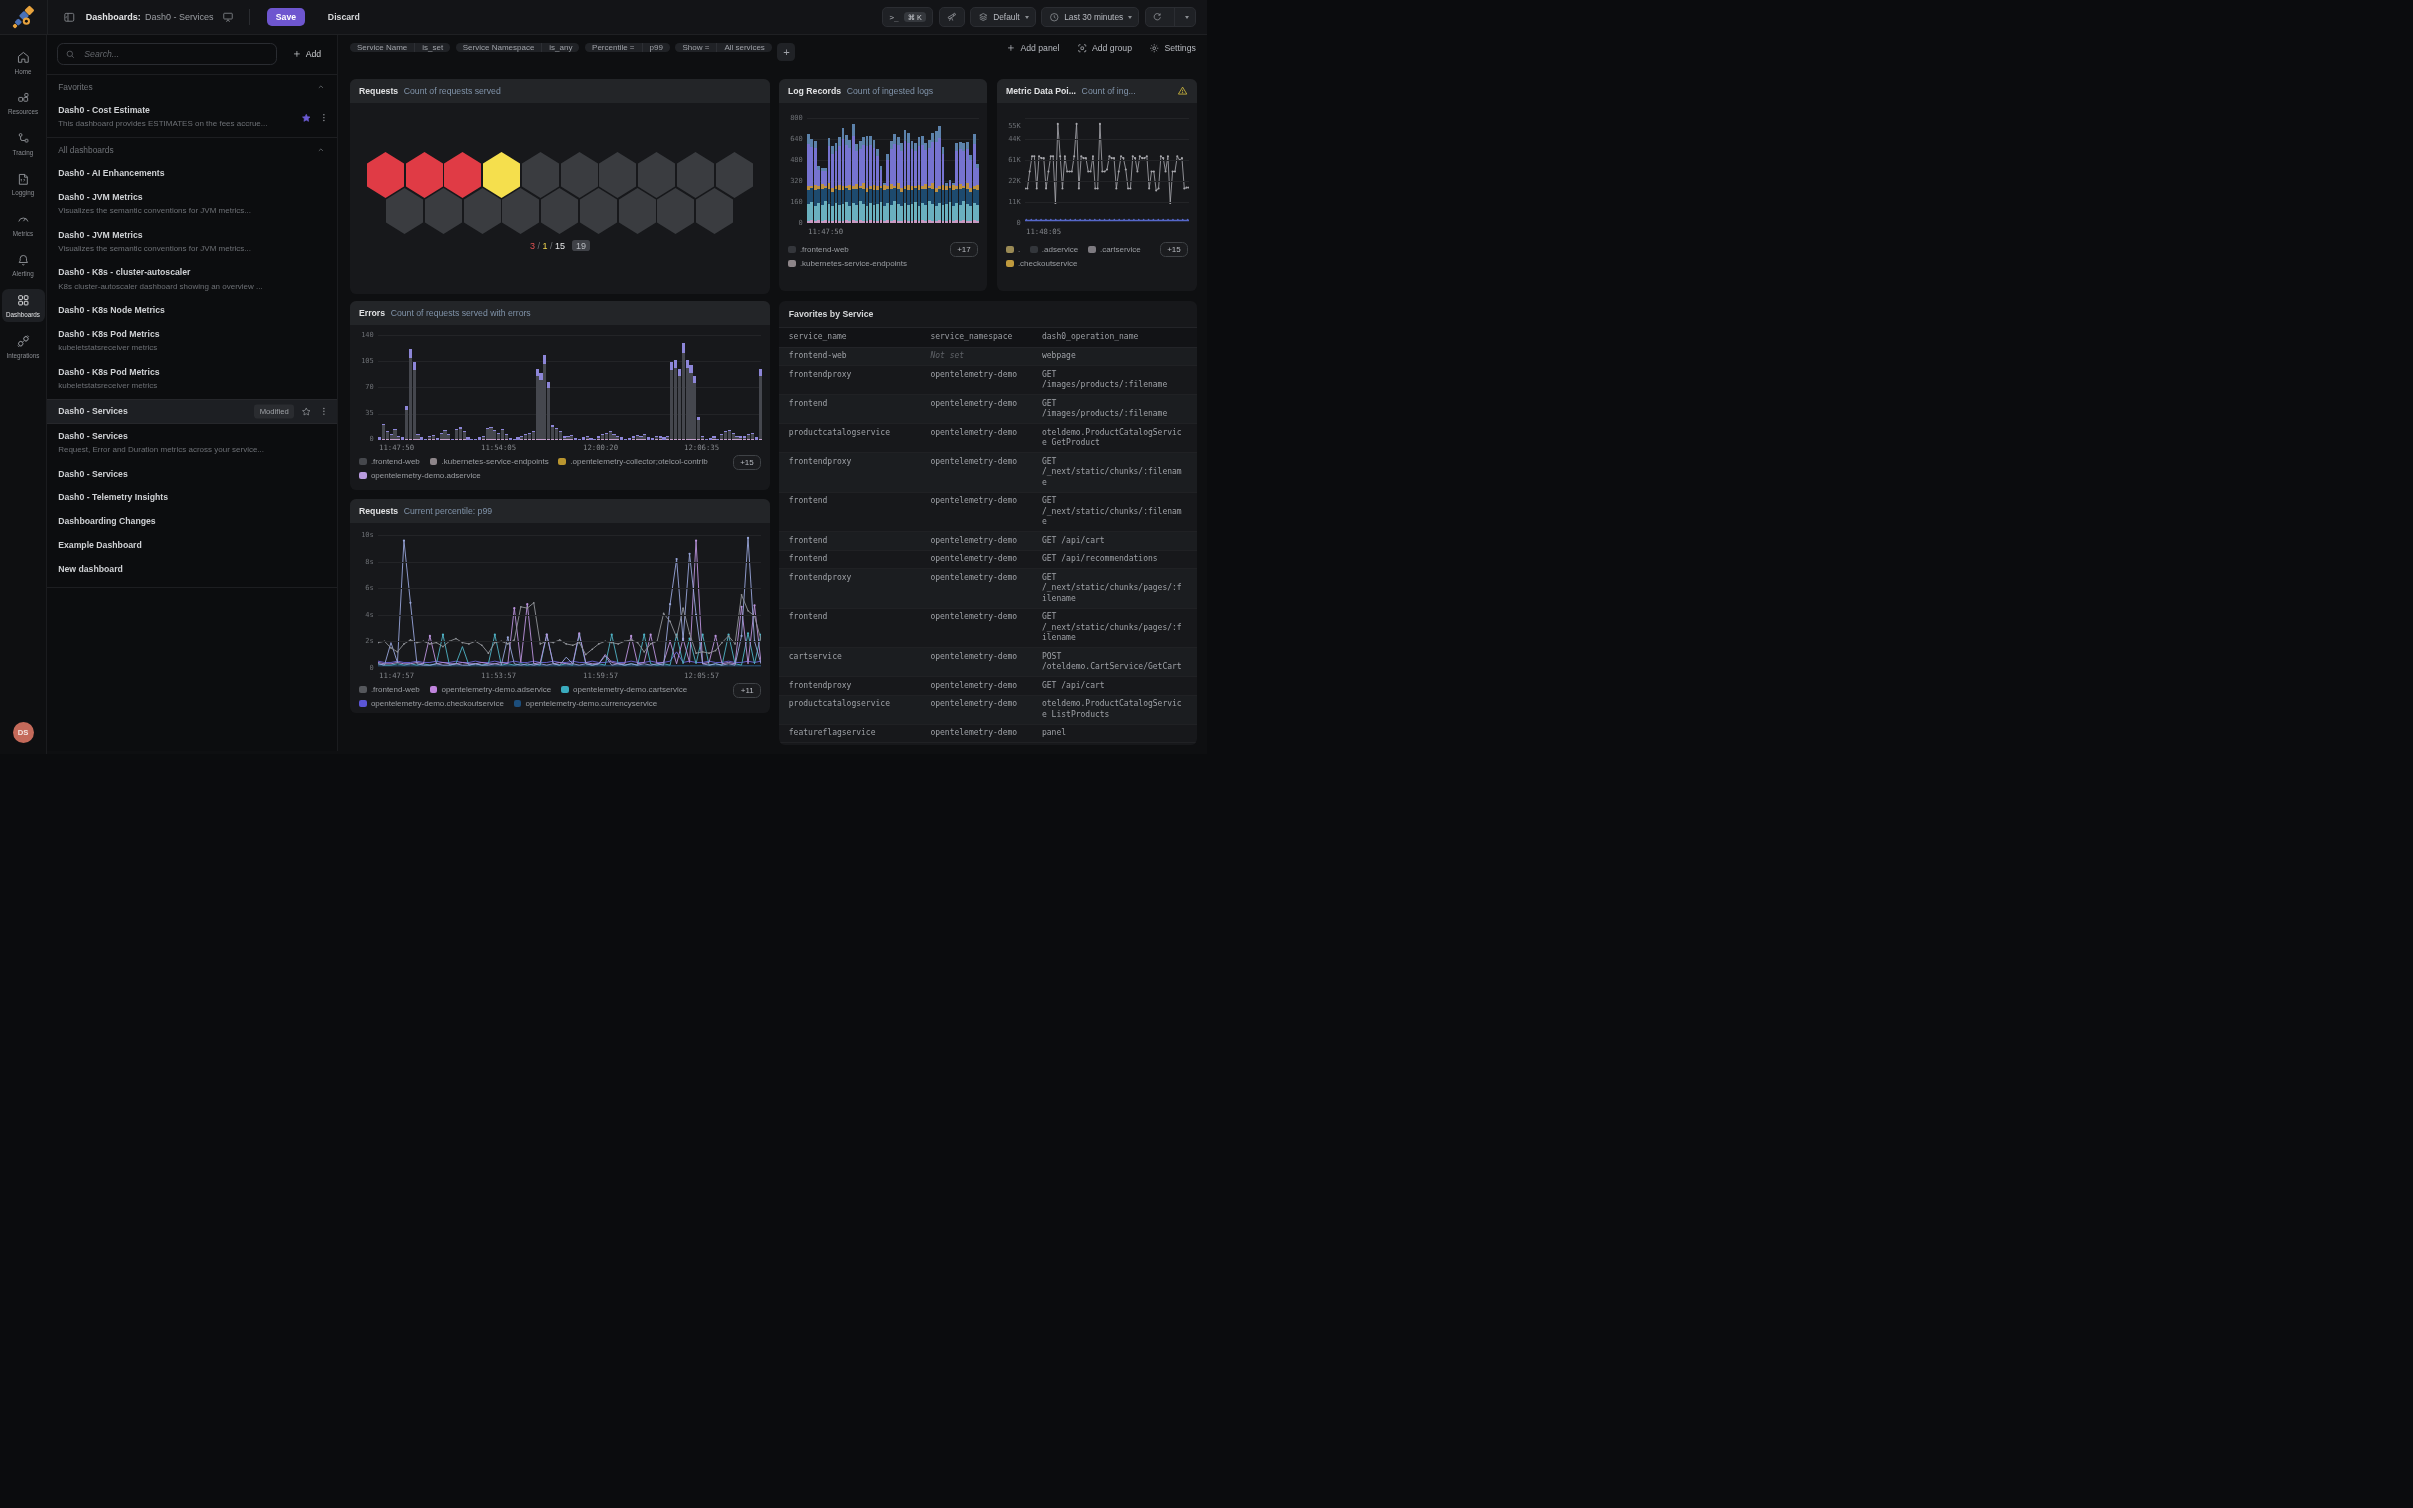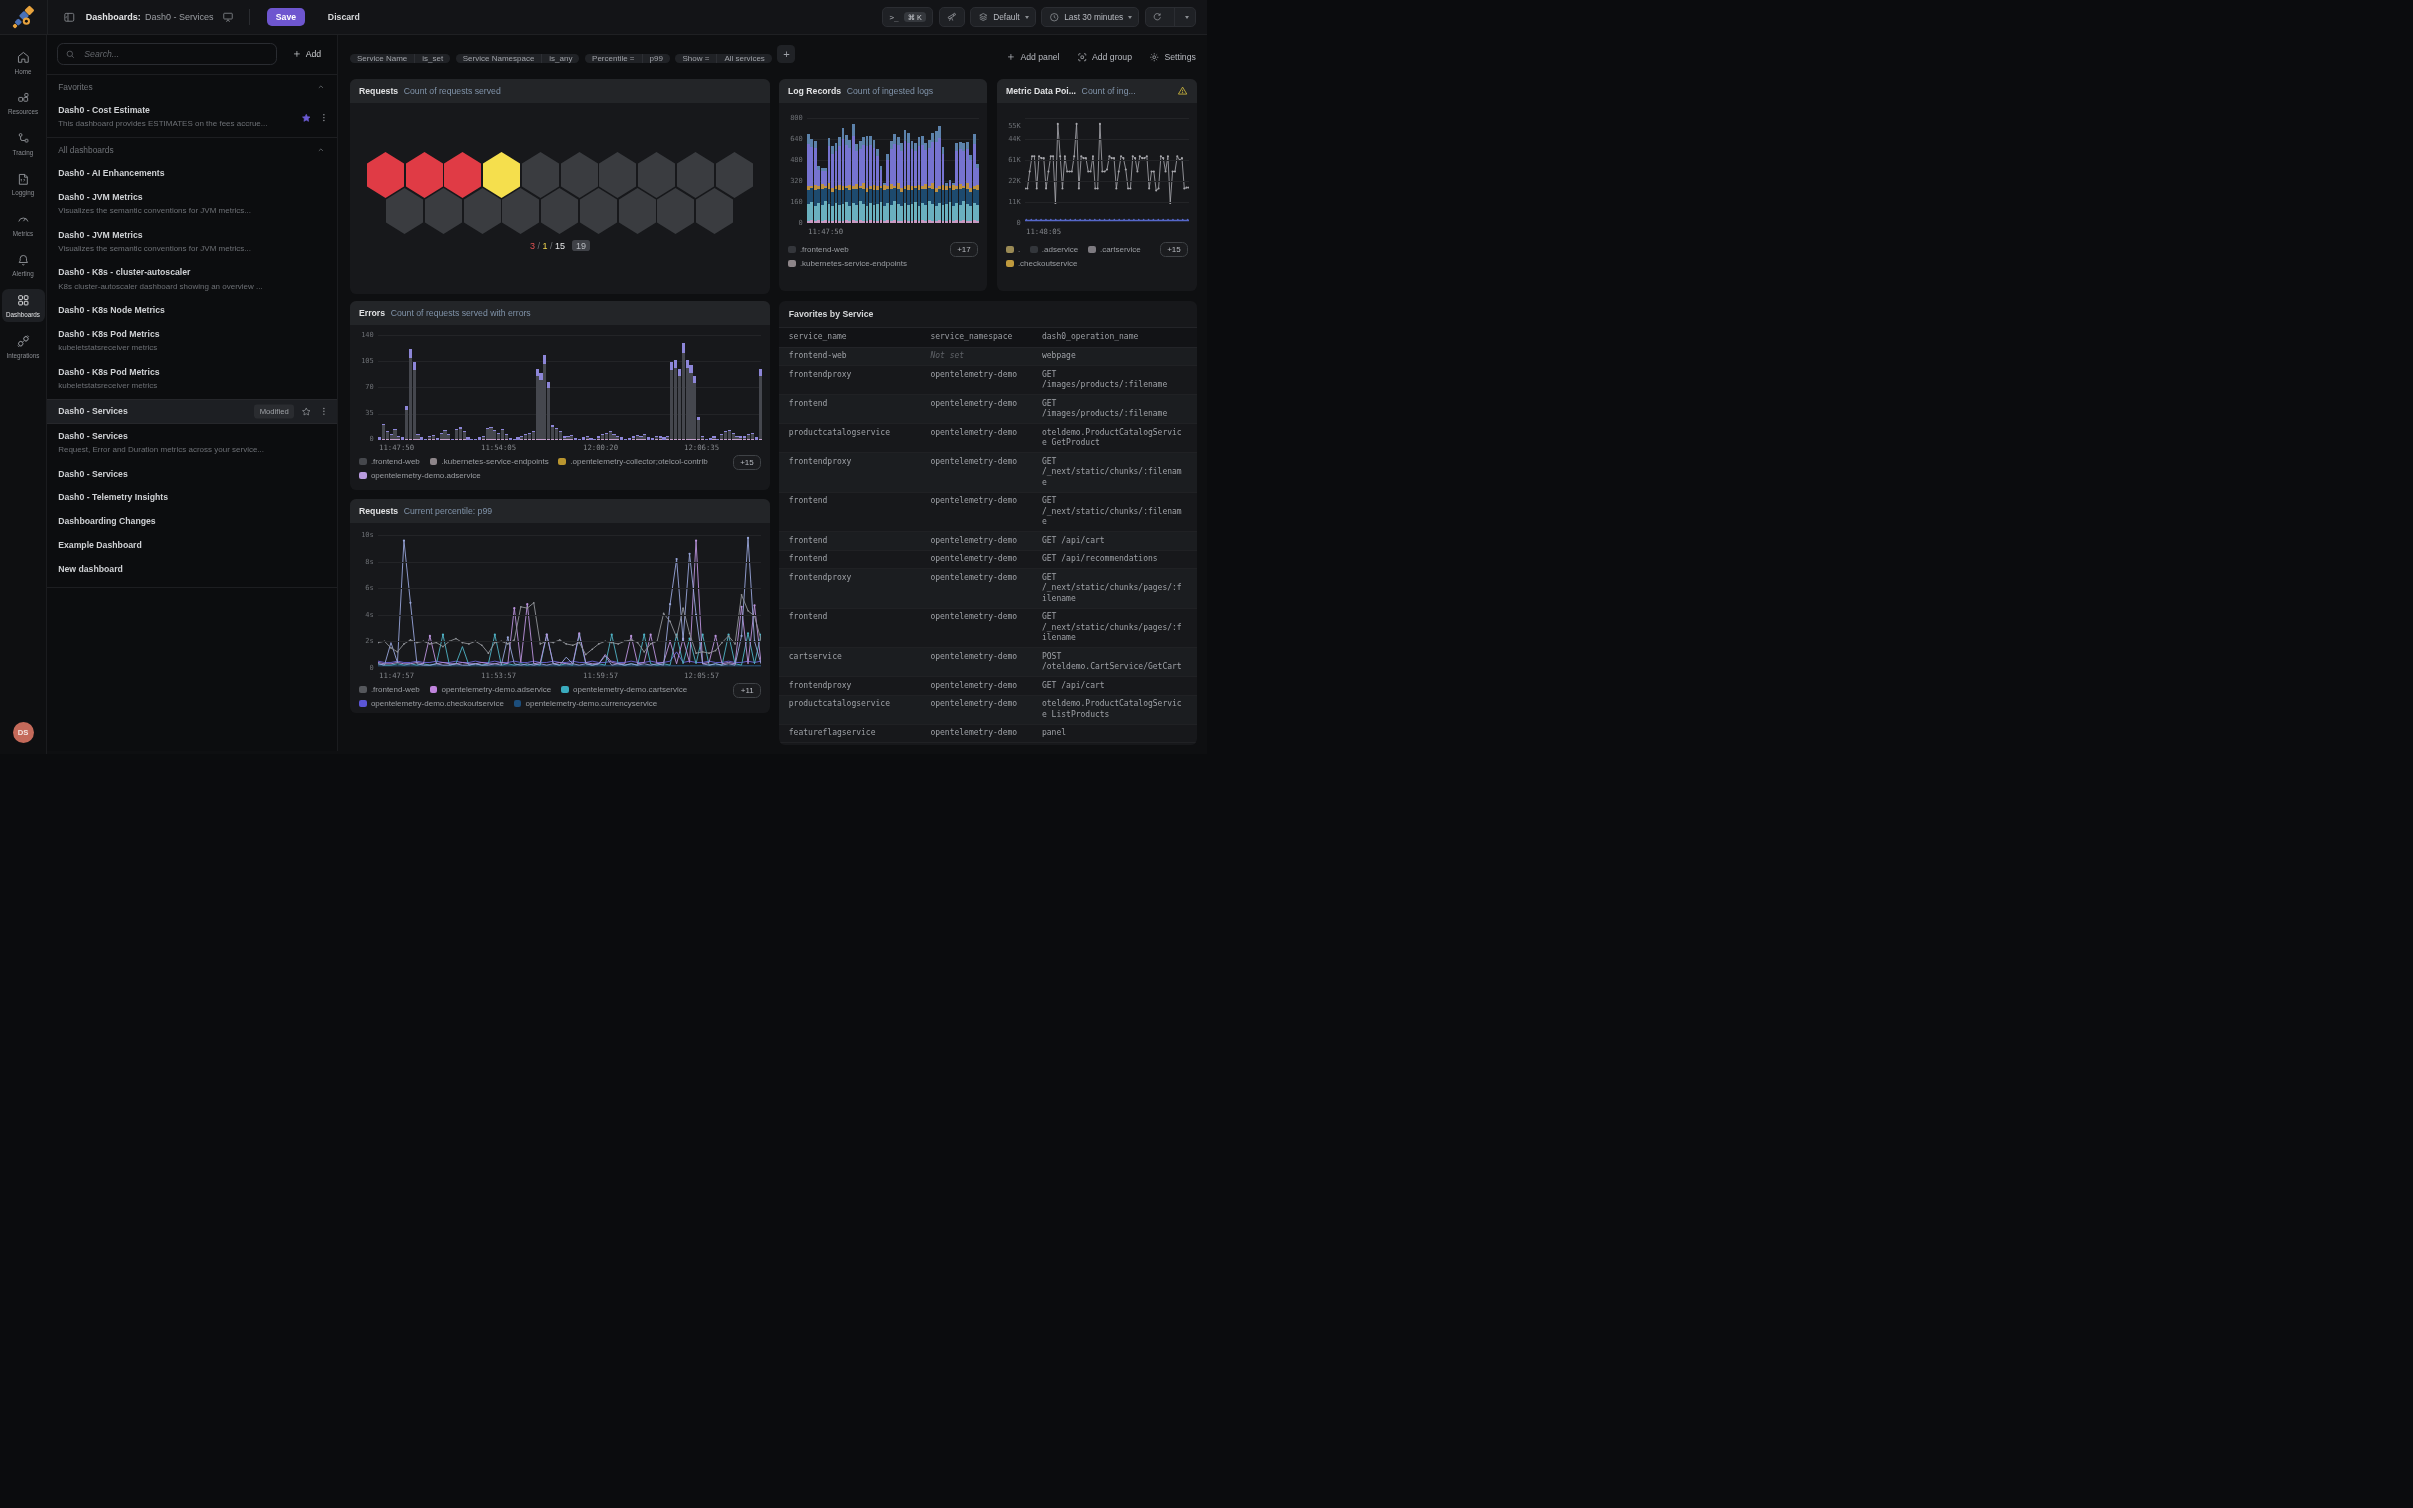--- a/index.html
+++ b/index.html
@@ -48,21 +48,21 @@
     color:#6f7277;font-size:8.4px;border-top:0.7px solid #1d1e21}
   .list-item{position:relative;padding:6.3px 67px 6.3px 11.2px;cursor:pointer}
   .list-item.selected{background:#1d1f23;border-top:0.7px solid #26272b;border-bottom:0.7px solid #26272b}
   .li-title{font-size:8.7px;font-weight:700;color:#cfd1d4;line-height:11.2px;white-space:nowrap;overflow:hidden}
   .li-desc{font-size:8px;color:#6d7075;line-height:12px;margin-top:2.1px;white-space:nowrap;overflow:hidden}
   .li-right{position:absolute;right:8.4px;top:50%;transform:translateY(-50%);display:flex;align-items:center;gap:7px}
   .li-badge{background:#2a2c30;color:#9ea1a6;font-size:7.7px;border-radius:2.8px;padding:2.1px 5.6px}
   .bottom-rule{border-top:0.7px solid #1d1e21;margin-top:5.6px}
   
   .main{position:absolute;left:338px;top:34px;right:0;bottom:0;background:#0e0f11}
-  .filterbar{position:absolute;top:9px;left:12px;right:11.2px;height:19.6px;display:flex;gap:5.6px;align-items:flex-end}
+  .filterbar{position:absolute;top:9px;left:12px;right:11.2px;height:19.6px;display:flex;gap:5.6px;align-items:flex-start}
   .chip{display:flex;align-items:stretch;background:#202226;border-radius:4.2px;font-size:8px;color:#9fa2a8;
     cursor:pointer;overflow:hidden}
   .chip span{display:flex;align-items:center;padding:0 7px}
   .chip .chip-value{border-left:0.7px solid #2d2f34}
   .chip-add{width:18px;height:18px;display:flex;align-items:center;justify-content:center;background:#202226;
     border-radius:4.2px;color:#9fa2a8;cursor:pointer}
   .actions{margin-left:auto;display:flex;gap:17px;align-items:center;color:#b7bac0;font-size:8.7px}
   .action{display:flex;align-items:center;gap:4.9px;cursor:pointer}
   
   .panel{position:absolute;background:#17181b;border-radius:6.3px;overflow:hidden}

